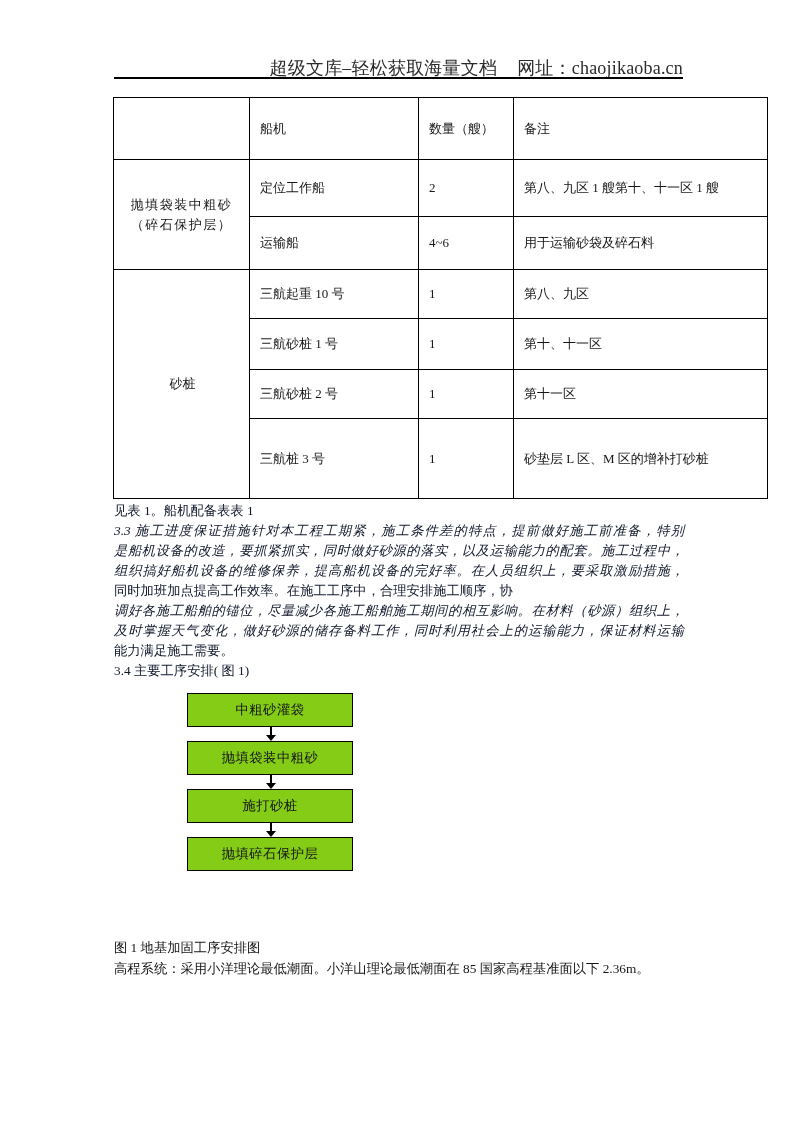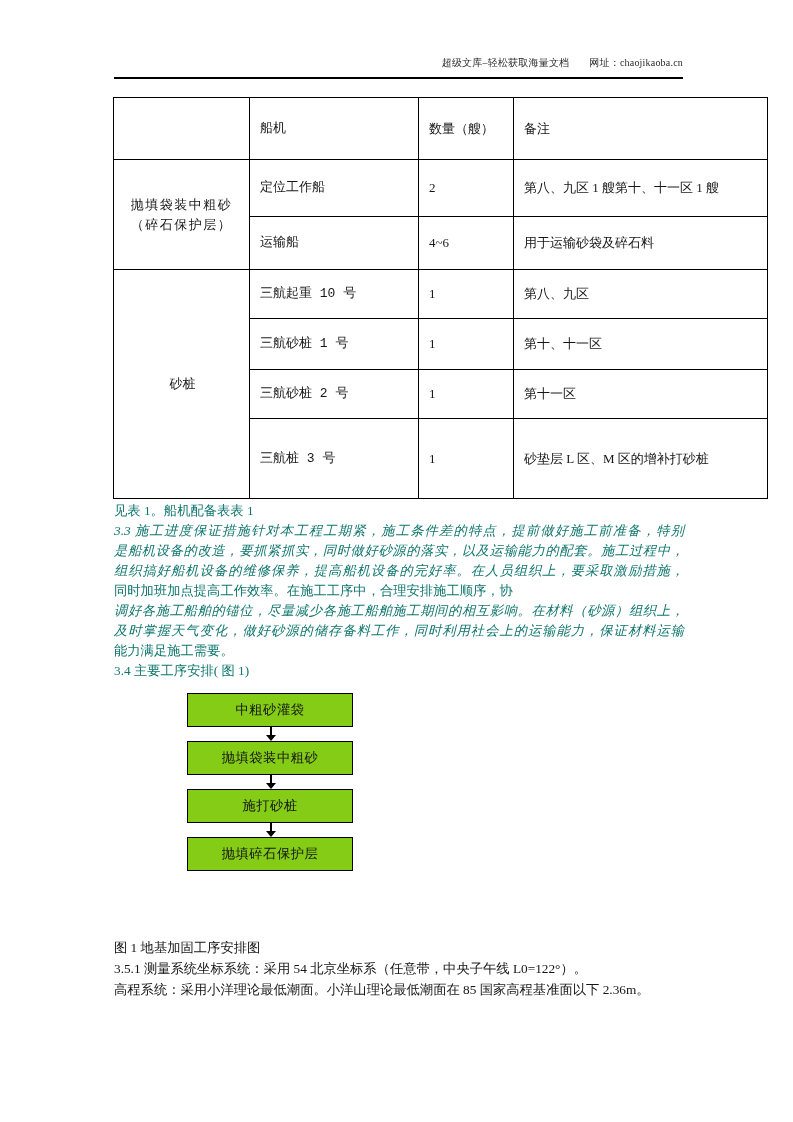--- a/index.html
+++ b/index.html
@@ -23,21 +23,21 @@
     height: 1122px;
   }
 
   
   .page-header {
     position: absolute;
     left: 114px;
     top: 56px;
     width: 569px;
     text-align: right;
-    font-size: 10px;
+    font-size: 18px;
     color: #2a2a2a;
     letter-spacing: 0.2px;
     white-space: nowrap;
   }
   .page-header .hdr-title { margin-right: 20px; }
   .page-header .hdr-url-label { }
   .page-header .hdr-url {
     font-family: "Liberation Serif", serif;
   }
   .header-rule {
@@ -60,21 +60,21 @@
     font-size: 13px;
   }
   .equip-table td {
     border: 1px solid #000000;
     padding: 0 10px;
     vertical-align: middle;
     line-height: 1.5;
     color: #161616;
   }
   .equip-table td.c-group { width: 115px; text-align: center; }
-  .equip-table td.c-ship  { width: 148px; font-family: Liberation Mono, monospace; }
+  .equip-table td.c-ship  { width: 148px; }
   .equip-table td.c-qty   { width: 74px; }
   .equip-table td.c-note  { width: 233px; }
 
   .equip-table tr.r-head td { height: 61px; }
   .equip-table tr.r-1 td { height: 56px; }
   .equip-table tr.r-2 td { height: 52px; }
   .equip-table tr.r-3 td { height: 48px; }
   .equip-table tr.r-4 td { height: 50px; }
   .equip-table tr.r-5 td { height: 48px; }
   .equip-table tr.r-6 td { height: 79px; }
@@ -87,21 +87,21 @@
   .group-left { text-align: left; padding-left: 12px !important; }
 
   
   .body-text {
     position: absolute;
     left: 114px;
     top: 501px;
     width: 570px;
     font-size: 13.3px;
     line-height: 20px;
-    color: #0f766e;
+    color: #0f172a;
   }
   .body-text p { margin: 0; }
   .ln { display: block; white-space: nowrap; }
   .just { text-align: justify; text-align-last: justify; font-style: italic; }
 
   
   .flow {
     position: absolute;
     left: 187px;
     top: 693px;
@@ -245,17 +245,16 @@
     <div class="flow-box">施打砂桩</div>
     <div class="flow-arrow">
       <span class="shaft"></span>
       <span class="head"></span>
     </div>
     <div class="flow-box">抛填碎石保护层</div>
   </div>
 
   <div class="bottom-text">
     <span class="ln">图 1 地基加固工序安排图</span>
-    <span class="ln">3.5.1 测量系统坐标系统：采用 54 北京坐标系（任意带，中央子午线 L0=122°）。</span>
     <span class="ln">高程系统：采用小洋理论最低潮面。小洋山理论最低潮面在 85 国家高程基准面以下 2.36m。</span>
   </div>
 
 </div>
 
 </body></html>

